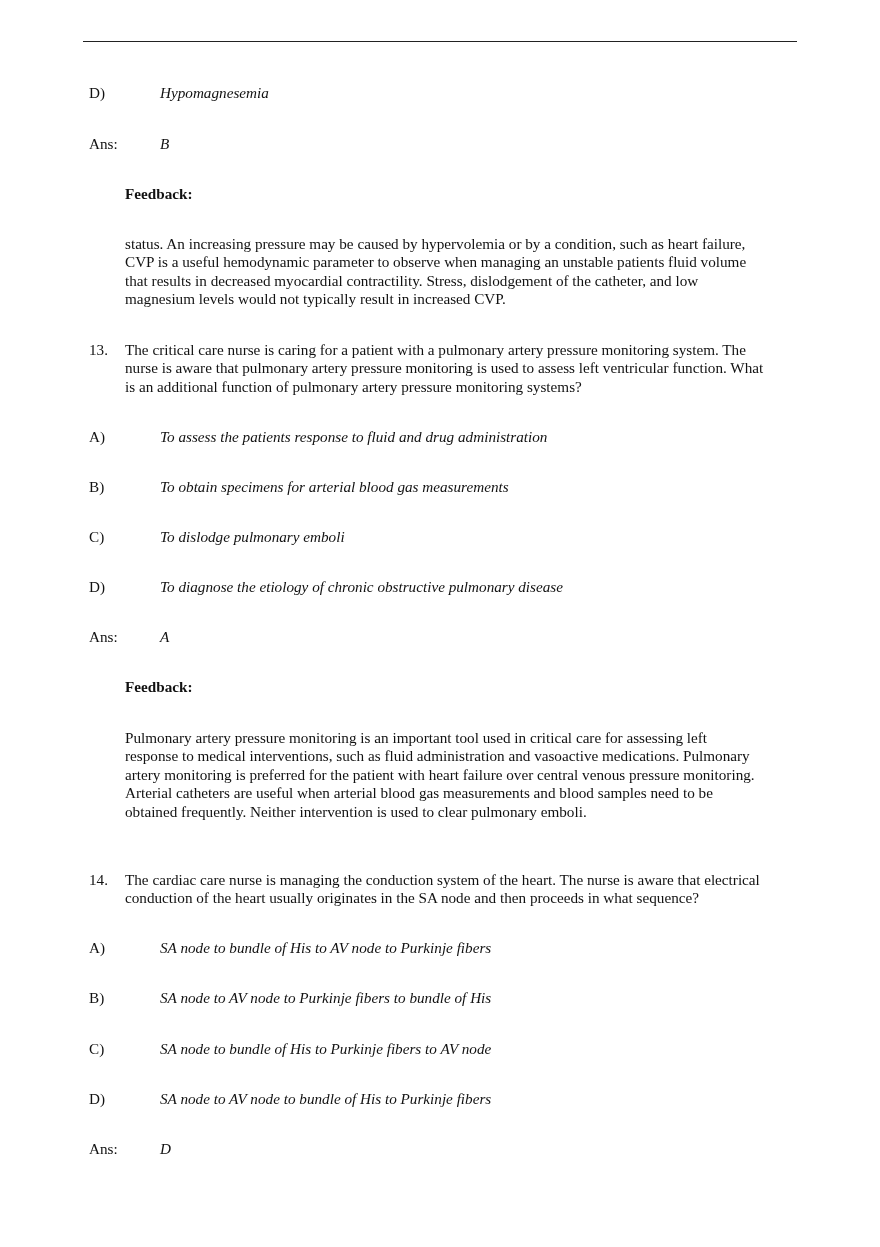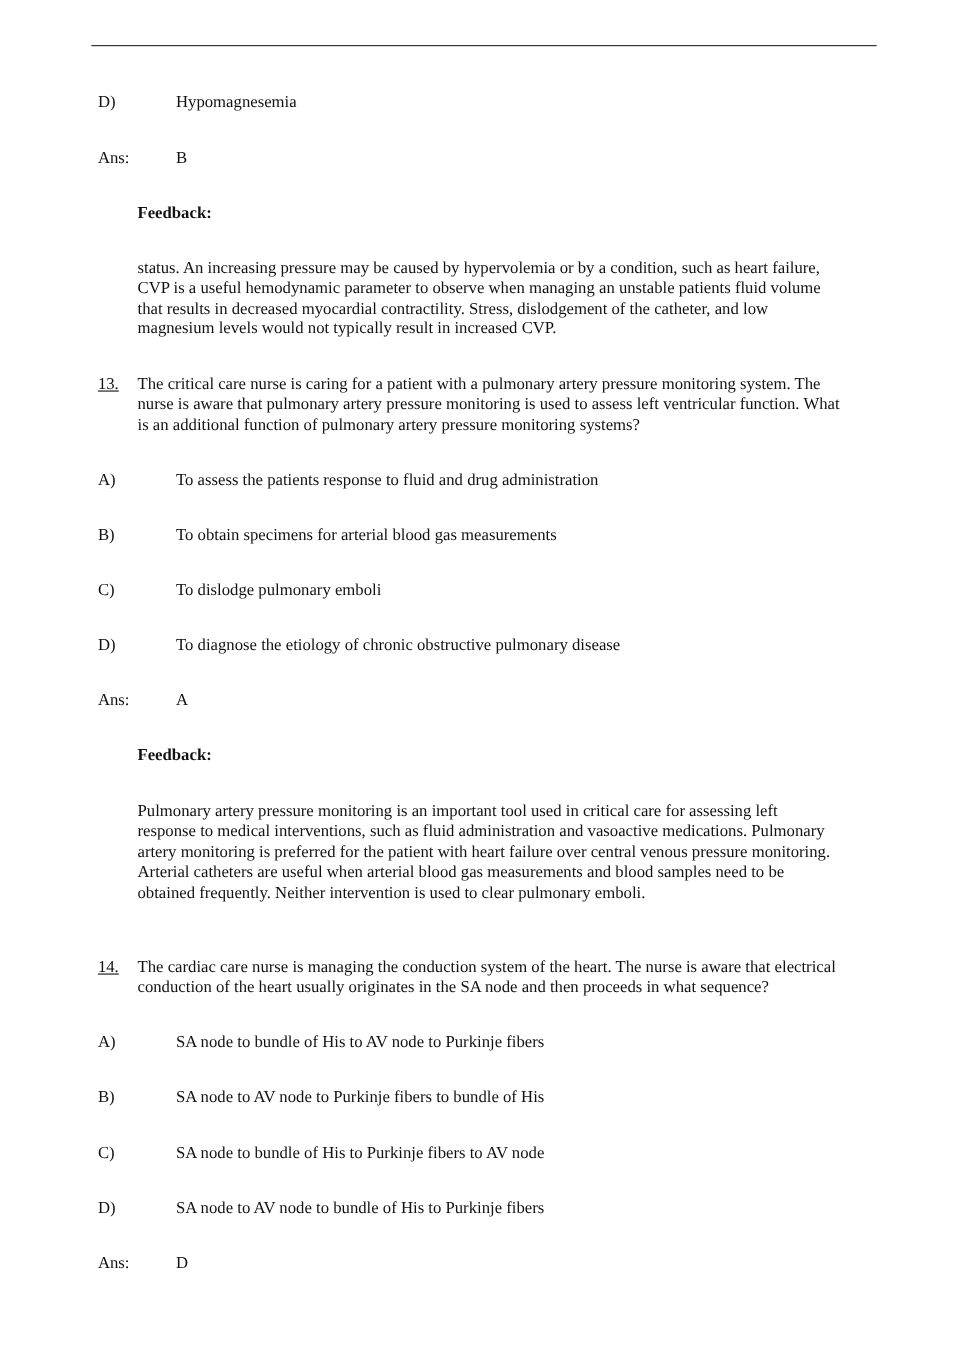--- a/index.html
+++ b/index.html
@@ -3,22 +3,22 @@
 <meta charset="utf-8">
 <style>
   html, body { margin: 0; padding: 0; background: #ffffff; }
   body { width: 880px; height: 1247px; position: relative; overflow: hidden;
          font-family: "Liberation Serif", "DejaVu Serif", serif; color: #111111; }
   .rule { position: absolute; left: 83px; top: 41px; width: 714px; height: 0; border-top: 1.5px solid #222; }
   .t { position: absolute; font-size: 15.2px; line-height: 18.4px; white-space: nowrap; }
   .para { position: absolute; font-size: 15.2px; line-height: 18.4px; white-space: normal; }
   .bold { font-weight: bold; text-align: right; }
   .lbl { left: 89px; }
-  .val { left: 160px; }
-  .num { left: 89px; text-decoration: underline; }
+  .val { left: 160px; font-style: italic; }
+  .num { left: 89px; }
   .qtext { left: 125px; width: 680px; }
 </style>
 </head>
 <body>
 
 <div class="rule"></div>
 
 <div>
   <div class="t lbl" style="top:84px">D)</div>
   <div class="t val" style="top:84px">Hypomagnesemia</div>

